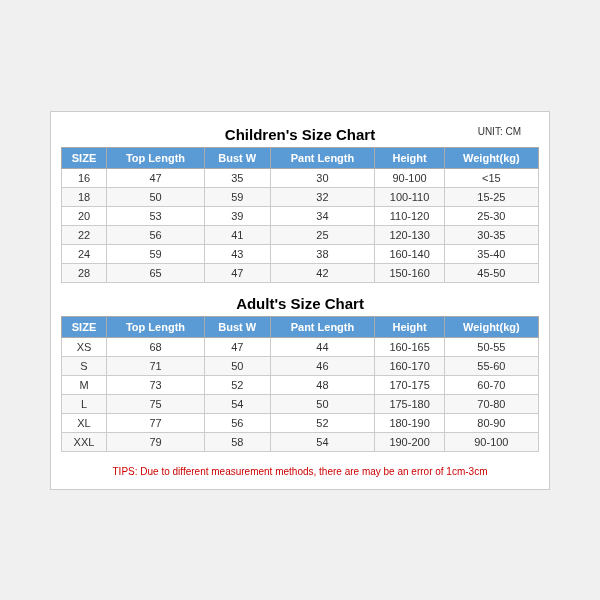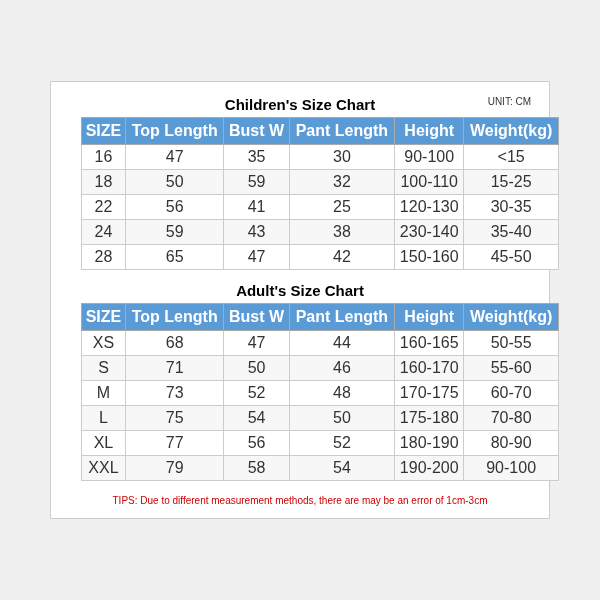--- a/index.html
+++ b/index.html
@@ -21,31 +21,30 @@
     .section-title {
       text-align: center;
       font-weight: bold;
       font-size: 15px;
       background: #fff;
       padding: 4px 0;
       position: relative;
     }
     .unit-label {
       position: absolute;
-      right: 8px;
+      right: 18px;
       top: 4px;
       font-size: 10px;
       font-weight: normal;
       color: #333;
     }
     table {
       width: 100%;
       border-collapse: collapse;
-      font-size: 16px;
-      margin-left: 20px;
+      font-size: 11px;
     }
     th {
       background: #5b9bd5;
       color: white;
       padding: 4px 2px;
       text-align: center;
       border: 1px solid #aaa;
       font-weight: bold;
     }
     td {
@@ -106,33 +105,41 @@
         </tr>
         <tr>
           <td>18</td>
           <td>50</td>
           <td>59</td>
           <td>32</td>
           <td>100-110</td>
           <td>15-25</td>
         </tr>
         <tr>
+          <td>20</td>
+          <td>53</td>
+          <td>39</td>
+          <td>34</td>
+          <td>110-120</td>
+          <td>25-30</td>
+        </tr>
+        <tr>
           <td>22</td>
           <td>56</td>
           <td>41</td>
           <td>25</td>
           <td>120-130</td>
           <td>30-35</td>
         </tr>
         <tr>
           <td>24</td>
           <td>59</td>
           <td>43</td>
           <td>38</td>
-          <td>230-140</td>
+          <td>160-140</td>
           <td>35-40</td>
         </tr>
         <tr>
           <td>28</td>
           <td>65</td>
           <td>47</td>
           <td>42</td>
           <td>150-160</td>
           <td>45-50</td>
         </tr>

